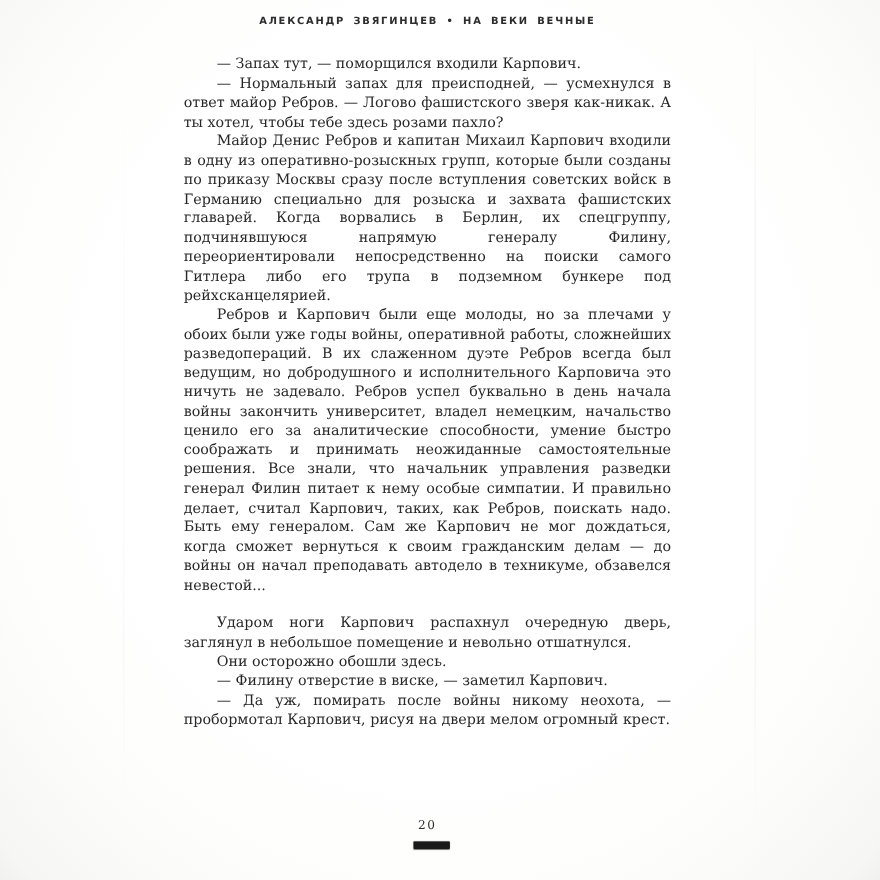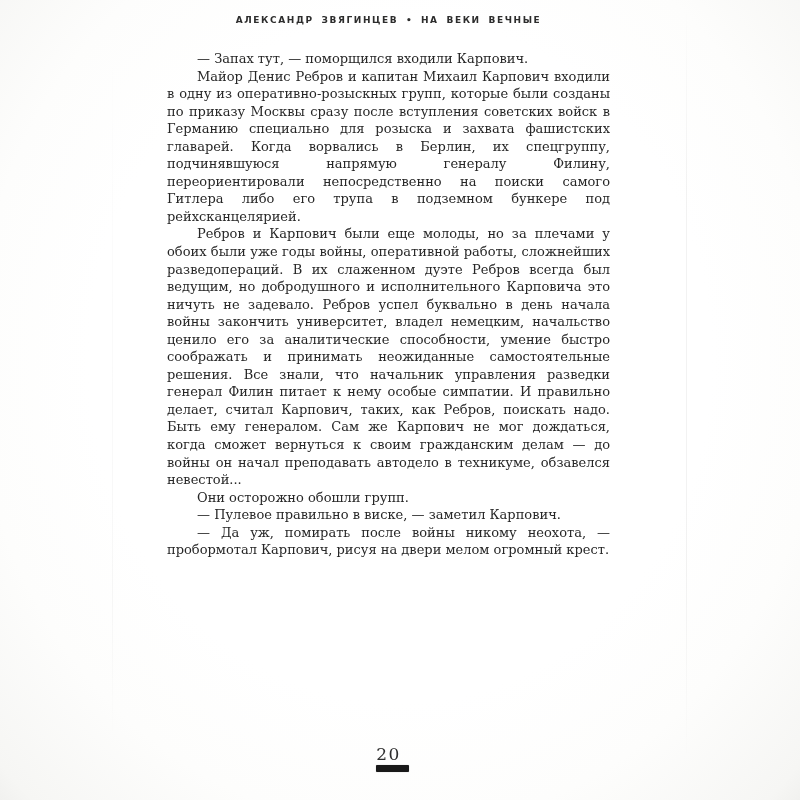--- a/index.html
+++ b/index.html
@@ -70,21 +70,21 @@
   }
   .text-block p.scene-break {
     margin-top: 17px;
   }
   .folio {
     position: absolute;
     top: 744px;
     left: 167px;
     width: 443px;
     text-align: center;
-    font-size: 17px;
+    font-size: 11px;
     letter-spacing: 1.5px;
     color: #2f2f2f;
   }
   .book-edge {
     position: absolute;
     top: 765px;
     left: 376px;
     width: 33px;
     height: 7px;
     background: #191919;
@@ -96,23 +96,25 @@
 <body>
 
 <div class="photo">
   <div class="page-edge-left"></div>
   <div class="page-edge-right"></div>
 
   <div class="running-head">АЛЕКСАНДР ЗВЯГИНЦЕВ • НА ВЕКИ ВЕЧНЫЕ</div>
 
   <div class="text-block">
       <p>— Запах тут, — поморщился входили Карпович.</p>
+      <p>— Нормальный запах для преисподней, — усмехнулся в ответ майор Ребров. — Логово фашистского зверя как-никак. А ты хотел, чтобы тебе здесь розами пахло?</p>
       <p>Майор Денис Ребров и капитан Михаил Карпович входили в одну из оперативно-розыскных групп, которые были созданы по приказу Москвы сразу после вступления советских войск в Германию специально для розыска и захвата фашистских главарей. Когда ворвались в Берлин, их спецгруппу, подчинявшуюся напрямую генералу Филину, переориентировали непосредственно на поиски самого Гитлера либо его трупа в подземном бункере под рейхсканцелярией.</p>
       <p>Ребров и Карпович были еще молоды, но за плечами у обоих были уже годы войны, оперативной работы, сложнейших разведопераций. В их слаженном дуэте Ребров всегда был ведущим, но добродушного и исполнительного Карповича это ничуть не задевало. Ребров успел буквально в день начала войны закончить университет, владел немецким, начальство ценило его за аналитические способности, умение быстро соображать и принимать неожиданные самостоятельные решения. Все знали, что начальник управления разведки генерал Филин питает к нему особые симпатии. И правильно делает, считал Карпович, таких, как Ребров, поискать надо. Быть ему генералом. Сам же Карпович не мог дождаться, когда сможет вернуться к своим гражданским делам — до войны он начал преподавать автодело в техникуме, обзавелся невестой...</p>
-      <p>Они осторожно обошли групп.</p>
-      <p>— Пулевое правильно в виске, — заметил Карпович.</p>
+      <p class="scene-break">Ударом ноги Карпович распахнул очередную дверь, заглянул в небольшое помещение и невольно отшатнулся.</p>
+      <p>Они осторожно обошли здесь.</p>
+      <p>— Филину отверстие в виске, — заметил Карпович.</p>
       <p>— Да уж, помирать после войны никому неохота, — пробормотал Карпович, рисуя на двери мелом огромный крест.</p>
     </div>
 
   <div class="folio">20</div>
 
   <div class="book-edge"></div>
 </div>
 
 </body></html>

